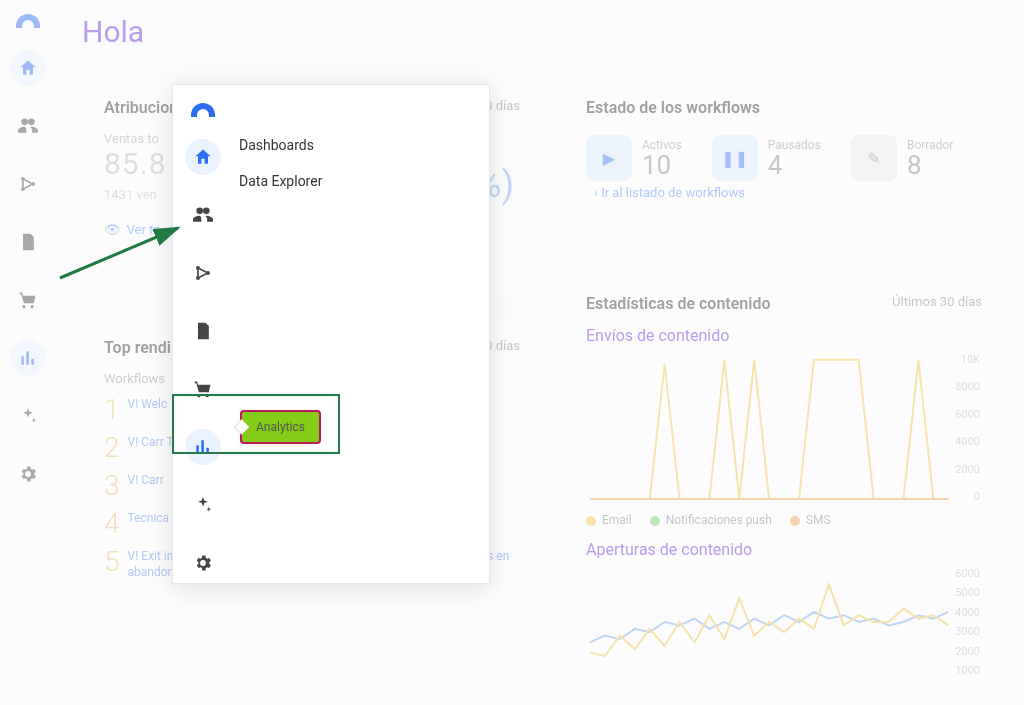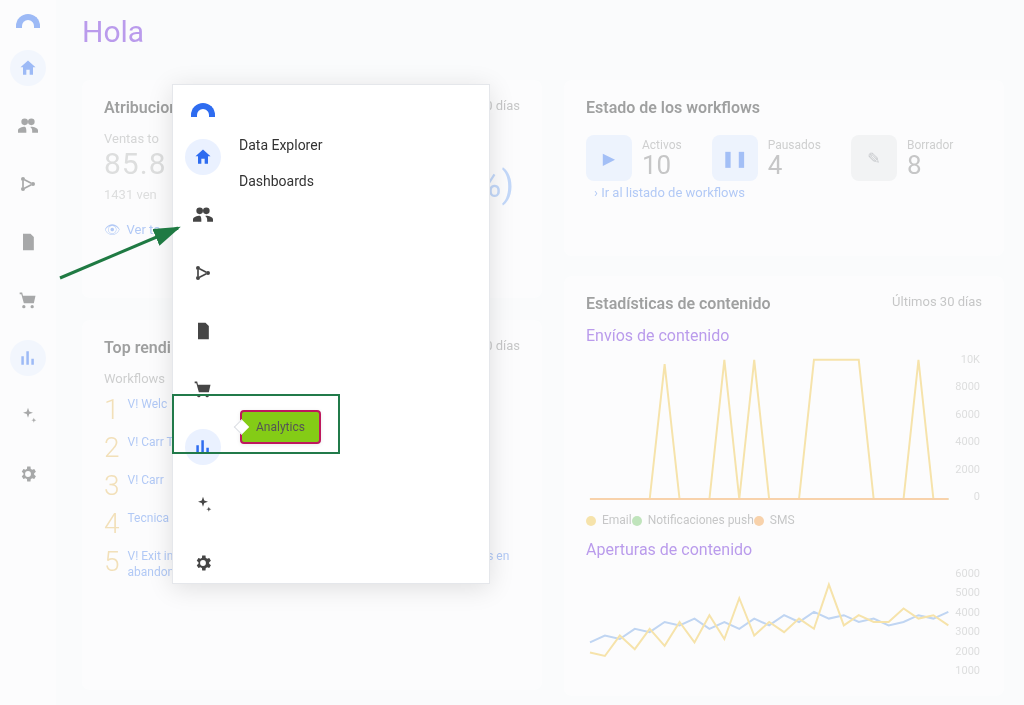--- a/index.html
+++ b/index.html
@@ -41,21 +41,21 @@
   .rank-num{font-size:28px;color:#eac06a;font-weight:300;line-height:1;}
   .rank-txt{font-size:12px;color:#5b8def;line-height:1.35;max-width:170px;}
   
   .card.stats{left:564px;top:276px;width:440px;height:420px;}
   .stats-head{display:flex;justify-content:space-between;}
   .stats-sub{color:#6d28d9;font-size:16px;margin-top:13px;}
   .mini-chart{position:relative;height:150px;margin:8px 0 4px;}
   .mini-chart svg{width:100%;height:100%;}
   .axis-labels{display:flex;justify-content:space-between;font-size:11px;color:#bbb;margin:0 2px;}
   .y-labels{position:absolute;right:2px;top:0;height:100%;display:flex;flex-direction:column;justify-content:space-between;font-size:11px;color:#bbb;align-items:flex-end;margin-left:18px;}
-  .legend{display:flex;font-size:12px;color:#888;margin:10px 0 5px;}
+  .legend{display:flex;gap:18px;font-size:12px;color:#888;margin:10px 0 5px;}
   .legend span::before{content:"";display:inline-block;width:10px;height:10px;border-radius:50%;margin-right:6px;vertical-align:middle;}
   .lg-email::before{background:#f3c74a;}
   .lg-push::before{background:#7bc96f;}
   .lg-sms::before{background:#f6a24b;}
 
   
   .popover{position:absolute;left:172px;top:84px;width:318px;height:500px;background:#fff;border:1px solid #e5e7eb;box-shadow:0 4px 24px rgba(0,0,0,.12);display:flex;z-index:5;}
   .pop-side{width:60px;display:flex;flex-direction:column;align-items:center;padding-top:18px;gap:22px;}
   .pop-side .nav-icon{cursor:pointer;}
   .pop-main{flex:1;padding:42px 10px 10px 6px;}
@@ -300,22 +300,22 @@
           <path d="M12 2l1.5 4.5L18 8l-4.5 1.5L12 14l-1.5-4.5L6 8l4.5-1.5zM19 14l.8 2.2L22 17l-2.2.8L19 20l-.8-2.2L16 17l2.2-.8z"></path>
         </svg>
       </div>
     <div class="nav-icon">
         <svg class="ic" viewBox="0 0 24 24">
           <path d="M19.4 13a7.8 7.8 0 000-2l2.1-1.6-2-3.4-2.5 1a7.6 7.6 0 00-1.7-1L15 3h-4l-.3 2.9a7.6 7.6 0 00-1.7 1l-2.5-1-2 3.4L6.6 11a7.8 7.8 0 000 2l-2.1 1.6 2 3.4 2.5-1a7.6 7.6 0 001.7 1L11 21h4l.3-2.9a7.6 7.6 0 001.7-1l2.5 1 2-3.4zM12 15.5A3.5 3.5 0 1115.5 12 3.5 3.5 0 0112 15.5z"></path>
         </svg>
       </div>
   </div>
   <div class="pop-main">
+    <a class="pop-link">Dashboards</a>
     <a class="pop-link">Data Explorer</a>
-    <a class="pop-link">Dashboards</a>
   </div>
 </div>
 
 <div class="tooltip">Analytics</div>
 <div class="highlight-box"></div>
 <svg class="arrow" viewBox="0 0 130 60">
   <defs>
       <marker id="ah" markerWidth="10" markerHeight="10" refX="8" refY="3" orient="auto">
         <path d="M0,0 L9,3 L0,6 z" fill="#1f7a43"></path>
       </marker>

